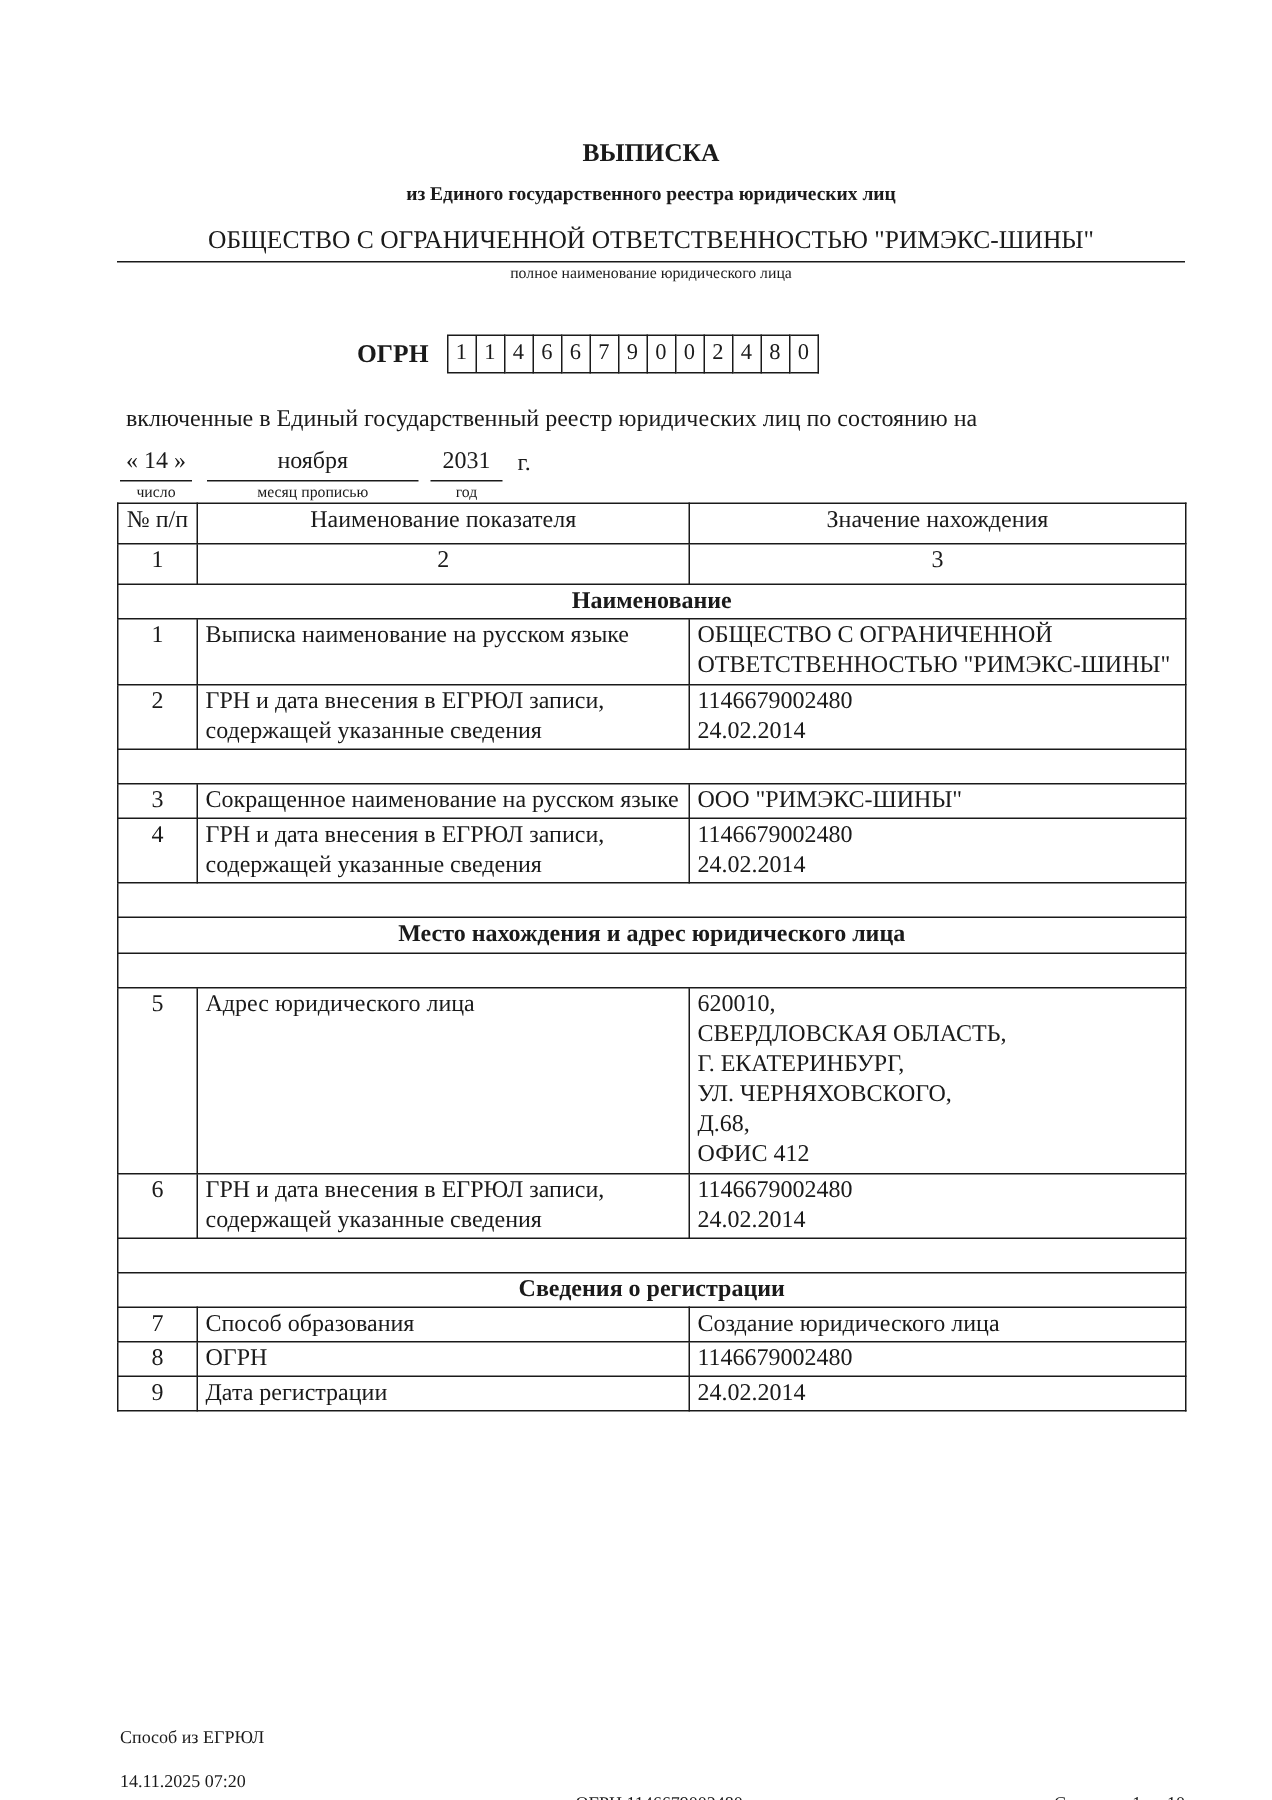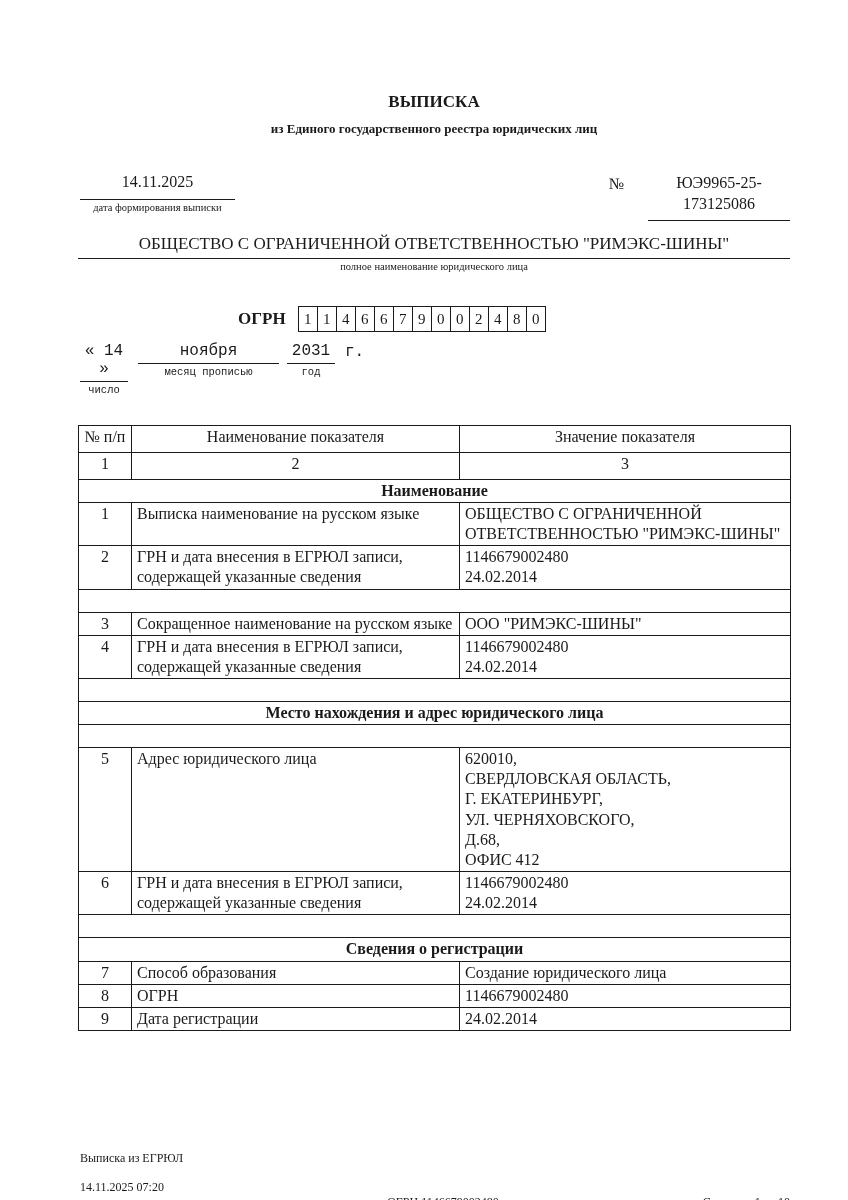--- a/index.html
+++ b/index.html
@@ -102,33 +102,31 @@
     margin-top: 22px;
     font-size: 16px;
     padding-left: 6px;
   }
   .asof-row {
     margin-top: 10px;
     display: flex;
     align-items: flex-start;
     padding-left: 2px;
     font-size: 16px;
-    font-family: Liberation Mono, monospace;
   }
   .asof-field { text-align: center; }
   .asof-top {
     border-bottom: 1px solid #1a1a1a;
     padding-bottom: 3px;
   }
   .asof-day { width: 48px; margin-right: 10px; }
   .asof-month { width: 141px; margin-right: 8px; text-align: center; }
   .asof-year { width: 48px; margin-right: 10px; }
   .asof-suffix { margin-top: 1px; }
   table.main {
-    margin-top: 28px;
     border-collapse: collapse;
     width: 712px;
     table-layout: fixed;
   }
   table.main td {
     border: 1px solid #1a1a1a;
     font-size: 16px;
     line-height: 1.26;
     padding: 1px 5px;
     vertical-align: top;
@@ -160,31 +158,20 @@
   .footer-right { text-align: right; }
 </style>
 </head>
 <body>
 
 <div class="content">
 
   <div class="doc-title">ВЫПИСКА</div>
   <div class="doc-subtitle">из Единого государственного реестра юридических лиц</div>
 
-  <div class="hdr-row">
-    <div class="date-block">
-      <div class="date-value">14.11.2025</div>
-      <div class="small-caption">дата формирования выписки</div>
-    </div>
-    <div class="num-block">
-      <div class="num-sign">№</div>
-      <div class="num-value">ЮЭ9965-25-
-173125086</div>
-    </div>
-  </div>
 
 
   <div class="company-name">ОБЩЕСТВО С ОГРАНИЧЕННОЙ ОТВЕТСТВЕННОСТЬЮ "РИМЭКС-ШИНЫ"</div>
   <div class="small-caption company-caption">полное наименование юридического лица</div>
 
   <div class="ogrn-row">
     <div class="ogrn-label">ОГРН</div>
     <div class="ogrn-boxes">
       <span class="ogrn-box">1</span>
       <span class="ogrn-box">1</span>
@@ -195,20 +182,21 @@
       <span class="ogrn-box">9</span>
       <span class="ogrn-box">0</span>
       <span class="ogrn-box">0</span>
       <span class="ogrn-box">2</span>
       <span class="ogrn-box">4</span>
       <span class="ogrn-box">8</span>
       <span class="ogrn-box">0</span>
     </div>
   </div>
 
+  <div class="asof-line">включенные в Единый государственный реестр юридических лиц по состоянию на</div>
 
   <div class="asof-row">
     <div class="asof-field asof-day">
       <div class="asof-top">« 14 »</div>
       <div class="small-caption">число</div>
     </div>
     <div class="asof-field asof-month">
       <div class="asof-top">ноября</div>
       <div class="small-caption">месяц прописью</div>
     </div>
@@ -222,21 +210,21 @@
   <table class="main">
     <colgroup>
       <col style="width:53px">
       <col style="width:328px">
       <col style="width:331px">
     </colgroup>
     <tbody>
       <tr>
         <td class="th-cell">№ п/п</td>
         <td class="th-cell">Наименование показателя</td>
-        <td class="th-cell">Значение показателя</td>
+        <td class="th-cell">Значение нахождения</td>
       </tr>
       <tr>
         <td class="th-cell">1</td>
         <td class="th-cell">2</td>
         <td class="th-cell">3</td>
       </tr>
       <tr>
         <td class="section-cell" colspan="3">Наименование</td>
       </tr>
       <tr>
@@ -310,18 +298,18 @@
         <td>Дата регистрации</td>
         <td class="c-val">24.02.2014</td>
       </tr>
     </tbody>
   </table>
 
 </div>
 
 <div class="footer">
   <div class="footer-left">
-    <div>Выписка из ЕГРЮЛ</div>
+    <div>Способ из ЕГРЮЛ</div>
     <div>14.11.2025 07:20</div>
   </div>
   <div class="footer-center">ОГРН 1146679002480</div>
   <div class="footer-right">Страница 1 из 10</div>
 </div>
 
 </body></html>

